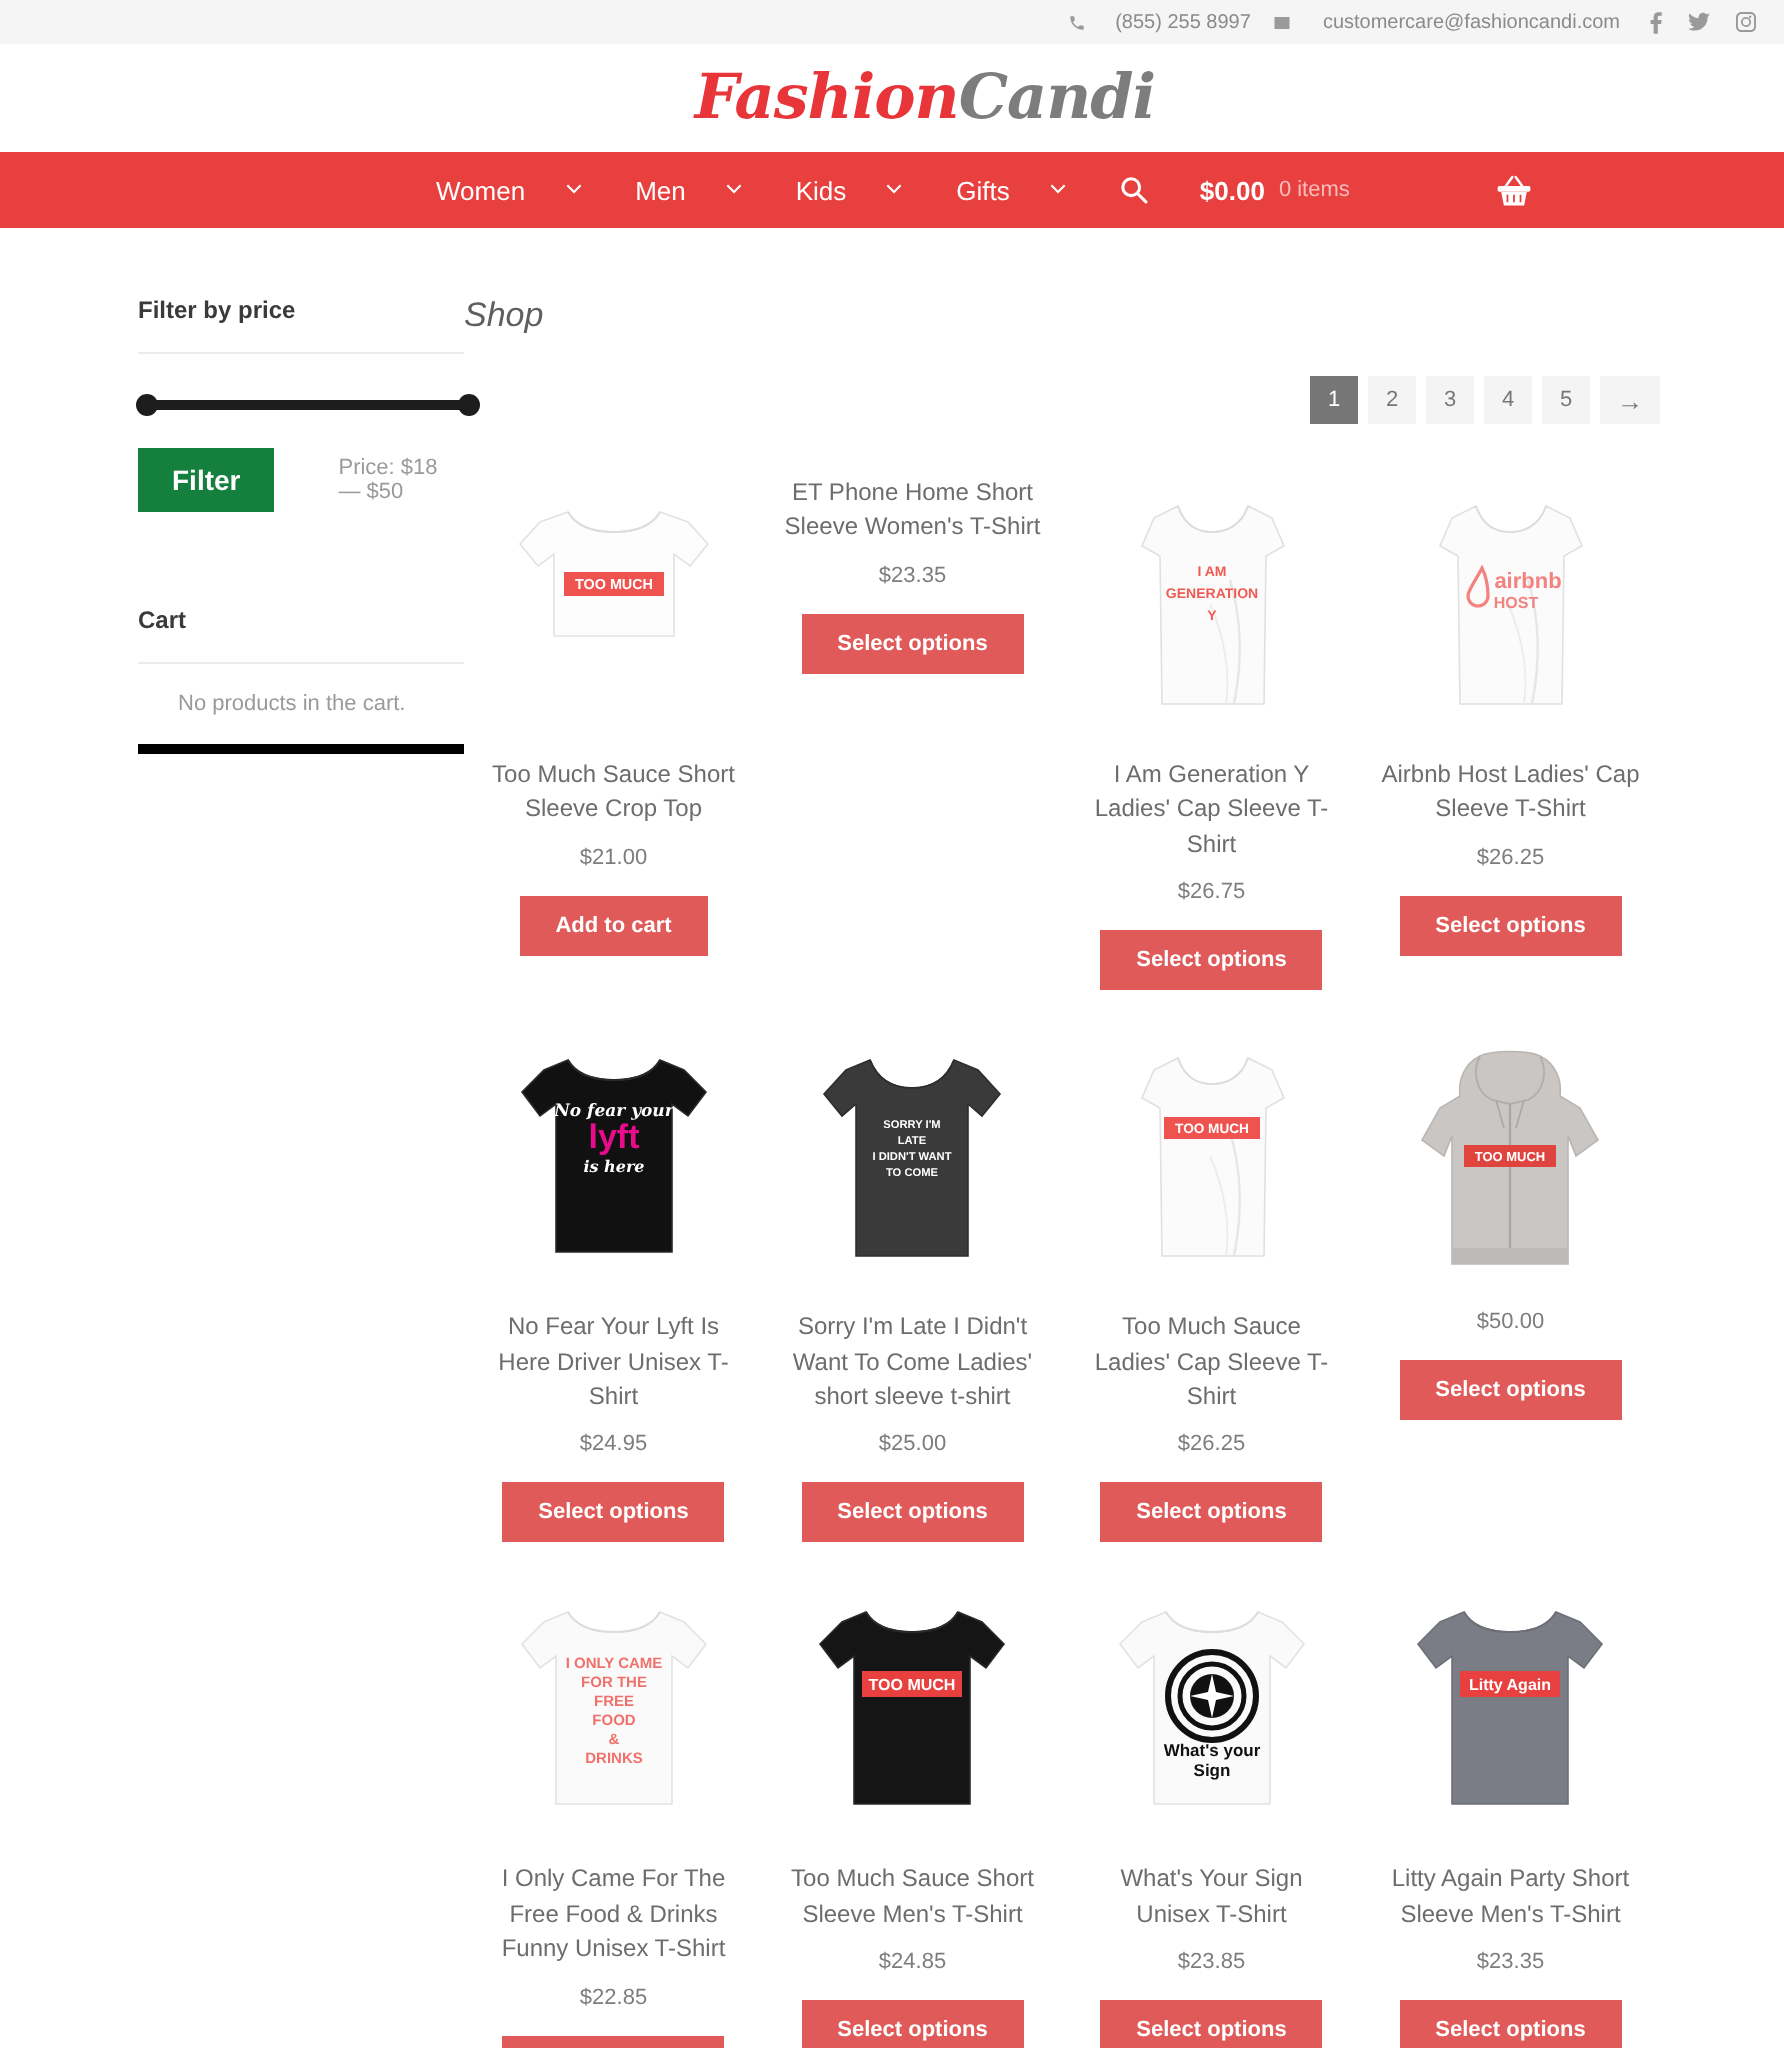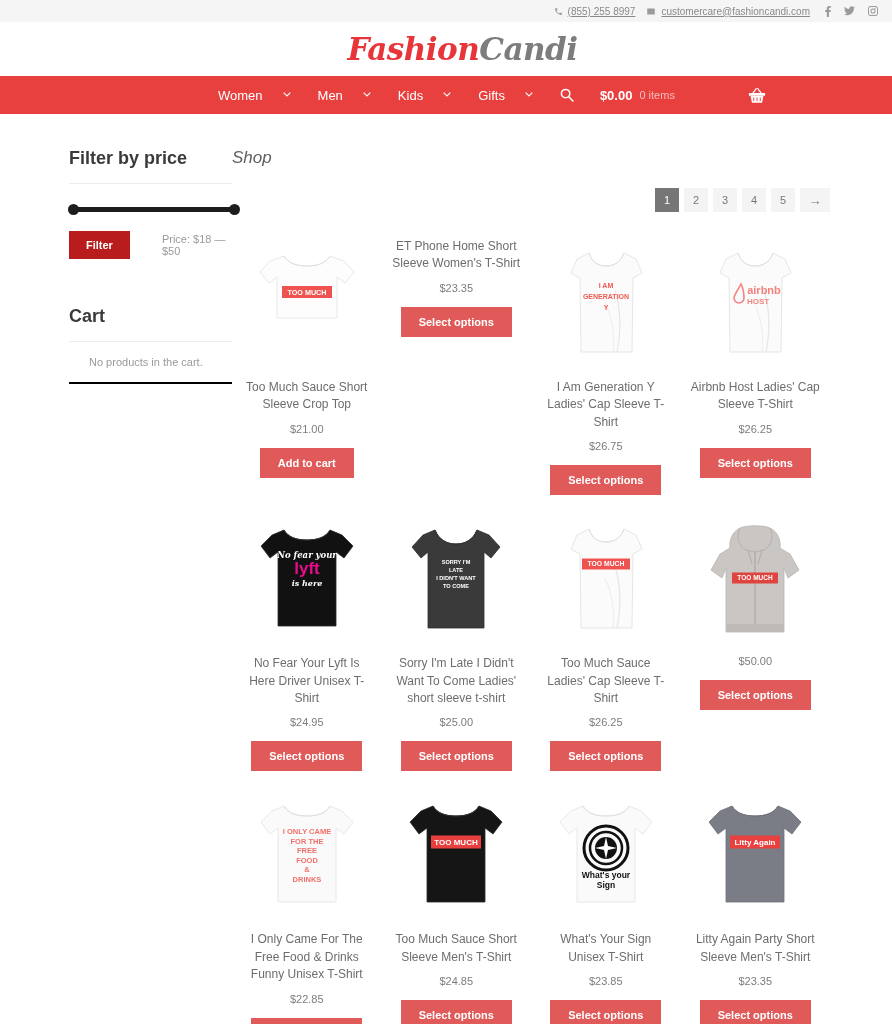--- a/index.html
+++ b/index.html
@@ -17,21 +17,21 @@
     height: 22px;
     background: #f5f5f5;
     display: flex;
     align-items: center;
     justify-content: flex-end;
     padding-right: 14px;
     gap: 11px;
     font-size: 10px;
     color: #8a8a8a;
   }
-  .topbar .tb-item { display: flex; align-items: center; gap: 5px; text-decoration: underline; }
+  .topbar .tb-item { display: flex; align-items: center; gap: 15px; }
   .topbar svg { display: block; fill: #9a9a9a; }
   .tb-social { display: flex; align-items: center; gap: 13px; margin-left: 4px; }
 
   
   .logo-wrap {
     height: 54px;
     display: flex; align-items: center; justify-content: center;
     background: #fff;
   }
   .logo {
@@ -66,52 +66,52 @@
   .nav-price { font-size: 13px; font-weight: bold; margin-right: 7px; }
   .nav-items-count { font-size: 11px; color: #f6bdbb; }
   .nav-basket { margin-left: 73px; display: flex; align-items: center; cursor: pointer; }
 
   
   .page { display: flex; padding-top: 34px; }
   .sidebar { width: 232px; padding-left: 69px; }
   .content { flex: 1; padding-right: 62px; }
 
   .widget-title {
-    font-size: 18px; font-weight: bold; color: #3a3a3a;
+    font-size: 12px; font-weight: bold; color: #3a3a3a;
     margin: 0 0 14px 0;
   }
   .widget-rule { height: 1px; background: #ececec; margin-bottom: 23px; }
 
   .slider-track {
     position: relative;
     height: 5px; background: #1d1d1d; border-radius: 3px;
     width: 166px; margin: 0 0 19px 2px;
   }
   .slider-handle {
     position: absolute; top: -3px;
     width: 11px; height: 11px; border-radius: 50%;
     background: #1d1d1d; cursor: pointer;
   }
   .slider-handle.left { left: -3px; }
   .slider-handle.right { right: -3px; }
 
   .filter-row { display: flex; align-items: center; }
   .filter-btn {
-    background: #b91c1c; color: #fff;
-    font-size: 11px; font-weight: bold;
+    background: #15803d; color: #fff;
+    font-size: 14px; font-weight: bold;
     border: none; padding: 8px 17px;
     cursor: pointer;
   }
   .price-label { font-size: 11px; color: #9a9a9a; margin-left: 32px; }
 
   .cart-widget { margin-top: 47px; }
   .cart-empty {
     font-size: 11px; color: #9a9a9a;
     padding: 14px 0 14px 20px;
-    border-bottom: 2px solid #000000;
+    border-bottom: 5px solid #000000;
   }
   .cart-widget .widget-rule { margin-bottom: 0; }
 
   
   .shop-title {
     font-size: 17px; color: #5f5f5f;
     margin: 0 0 20px 0; font-weight: normal; font-style: italic;
   }
   .pagination {
     display: flex; justify-content: flex-end; gap: 5px;

